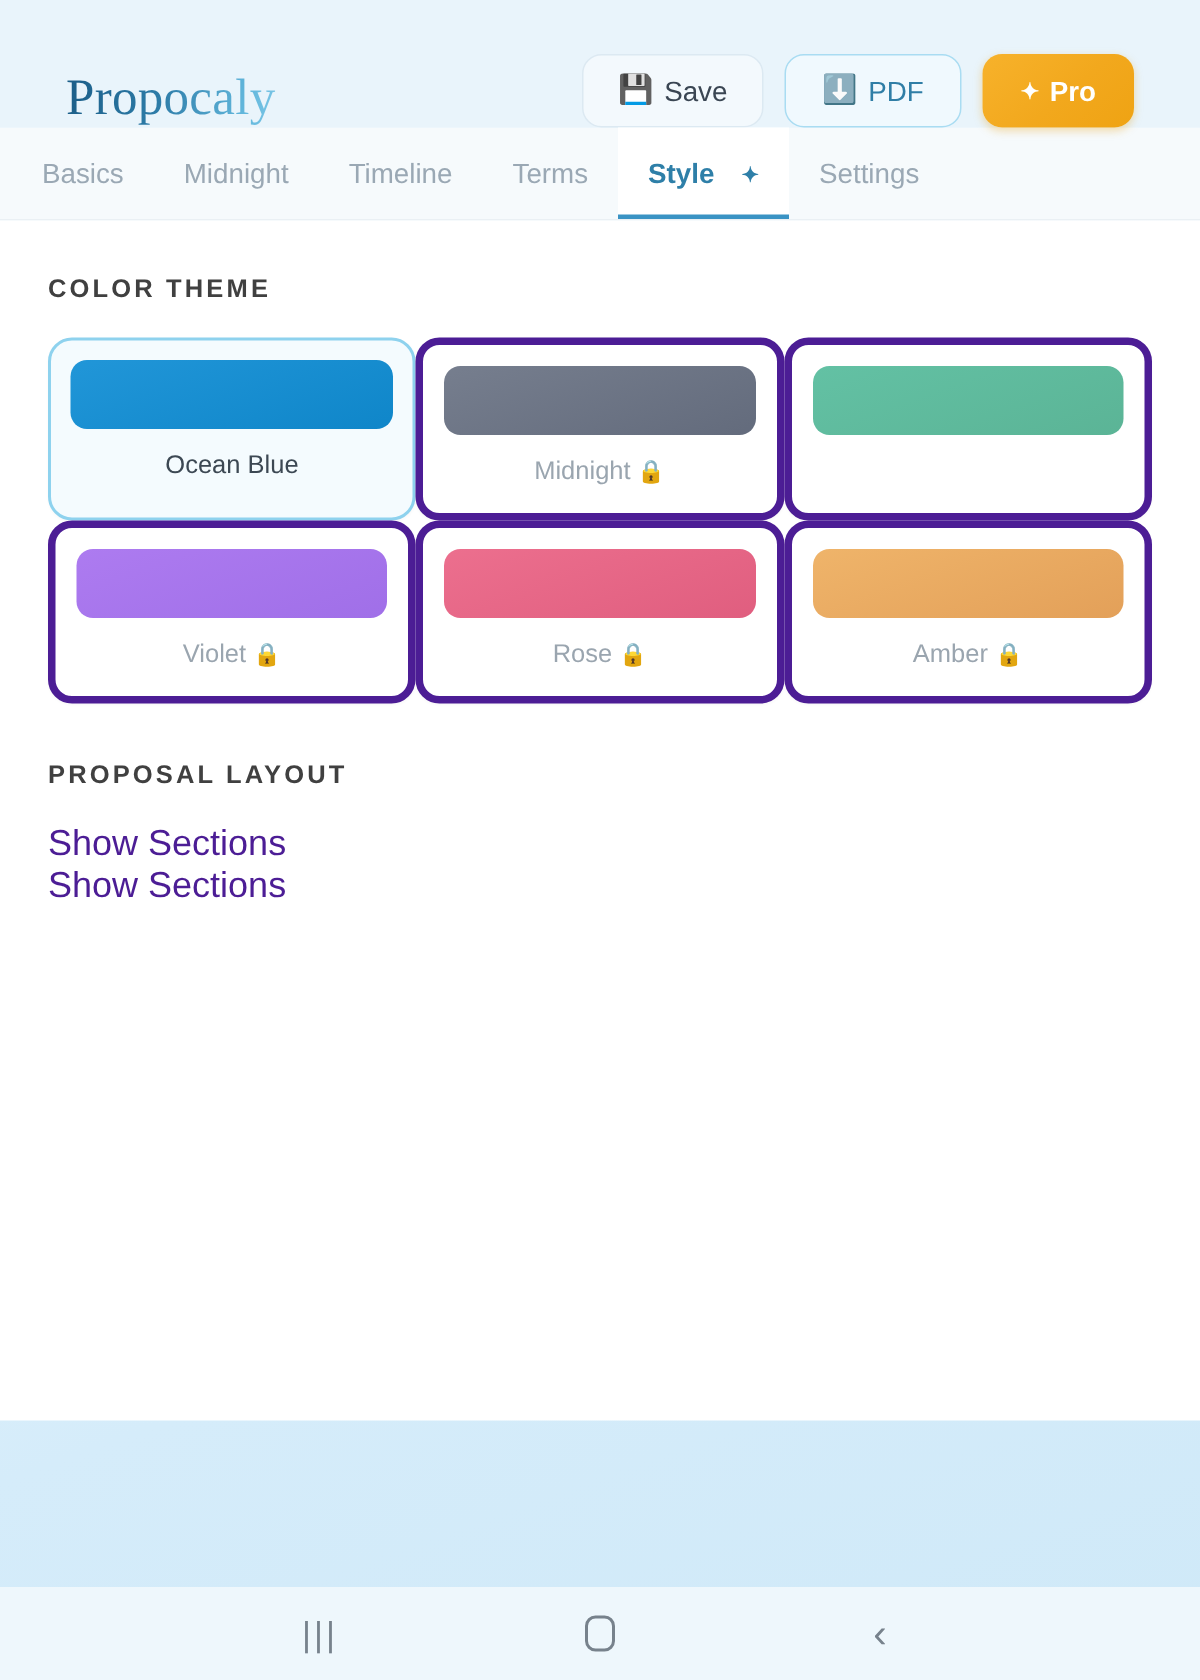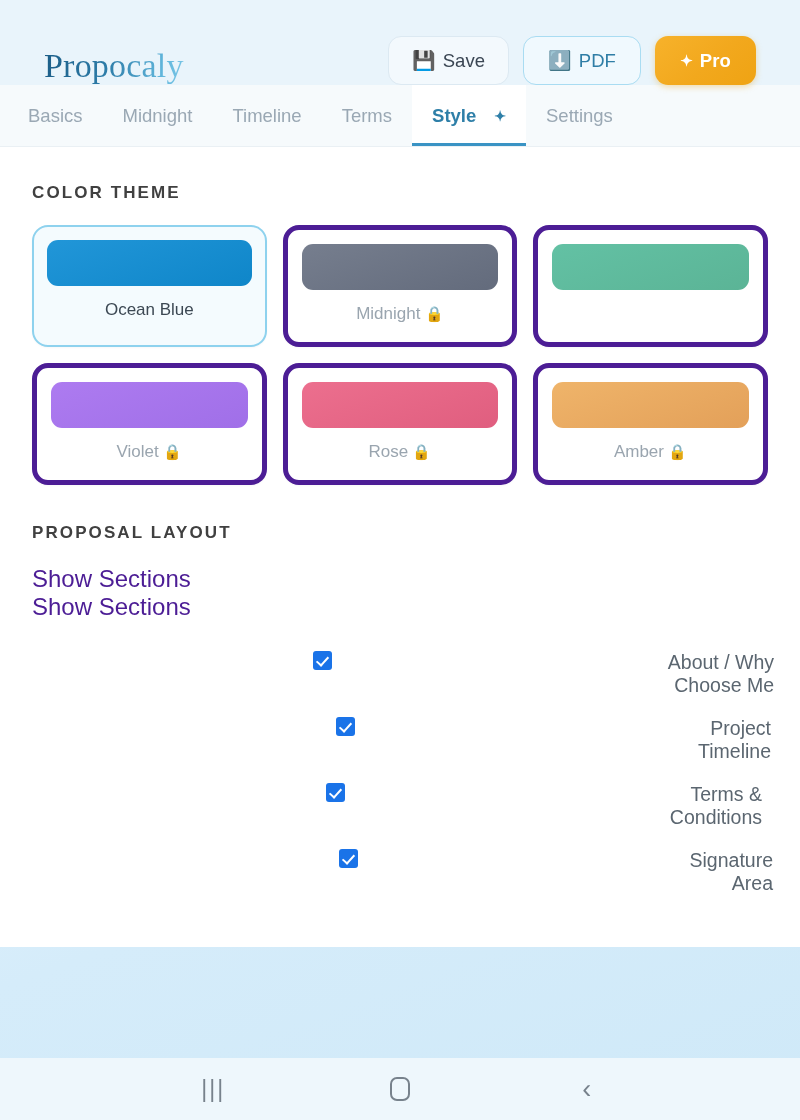--- a/index.html
+++ b/index.html
@@ -145,21 +145,20 @@
     font-weight: 700;
     letter-spacing: 2.1px;
     color: #404040;
     margin-bottom: 22px;
   }
 
   
   .theme-grid {
     display: grid;
     grid-template-columns: repeat(3, 1fr);
-    gap: 16px;
     margin-bottom: 38px;
   }
 
   .theme-card {
     border: 5px solid #4c1d95;
     border-radius: 16px;
     background: #ffffff;
     padding: 14px 14px 12px 14px;
     cursor: pointer;
     box-shadow: 0 1px 2px rgba(0,0,0,0.03);
@@ -378,43 +377,20 @@
 
     </div>
 
     <div class="section-title">PROPOSAL LAYOUT</div>
 
     <div class="layout-heading-row">
       <div>Show Sections</div>
       <div>Show Sections</div>
     </div>
 
-    <div class="section-rows">
-
-      <div class="section-row" style="padding-left:281px;padding-top:14px;">
-        <div class="cbx"></div>
-        <div class="section-label" style="max-width:118px;margin-right:-6px;">About / Why Choose Me</div>
-      </div>
-
-      <div class="section-row" style="padding-left:304px;padding-top:14px;">
-        <div class="cbx"></div>
-        <div class="section-label" style="max-width:90px;margin-right:-3px;">Project Timeline</div>
-      </div>
-
-      <div class="section-row" style="padding-left:294px;padding-top:14px;">
-        <div class="cbx"></div>
-        <div class="section-label" style="max-width:118px;margin-right:6px;">Terms &amp; Conditions</div>
-      </div>
-
-      <div class="section-row" style="padding-left:307px;padding-top:14px;">
-        <div class="cbx"></div>
-        <div class="section-label" style="max-width:103px;margin-right:-5px;">Signature Area</div>
-      </div>
-
-    </div>
   </div>
 
   <div class="nav-bar">
     <div class="nav-btn nav-recents">|||</div>
     <div class="nav-btn">
       <div class="nav-home"></div>
     </div>
     <div class="nav-btn nav-back">‹</div>
   </div>
 

